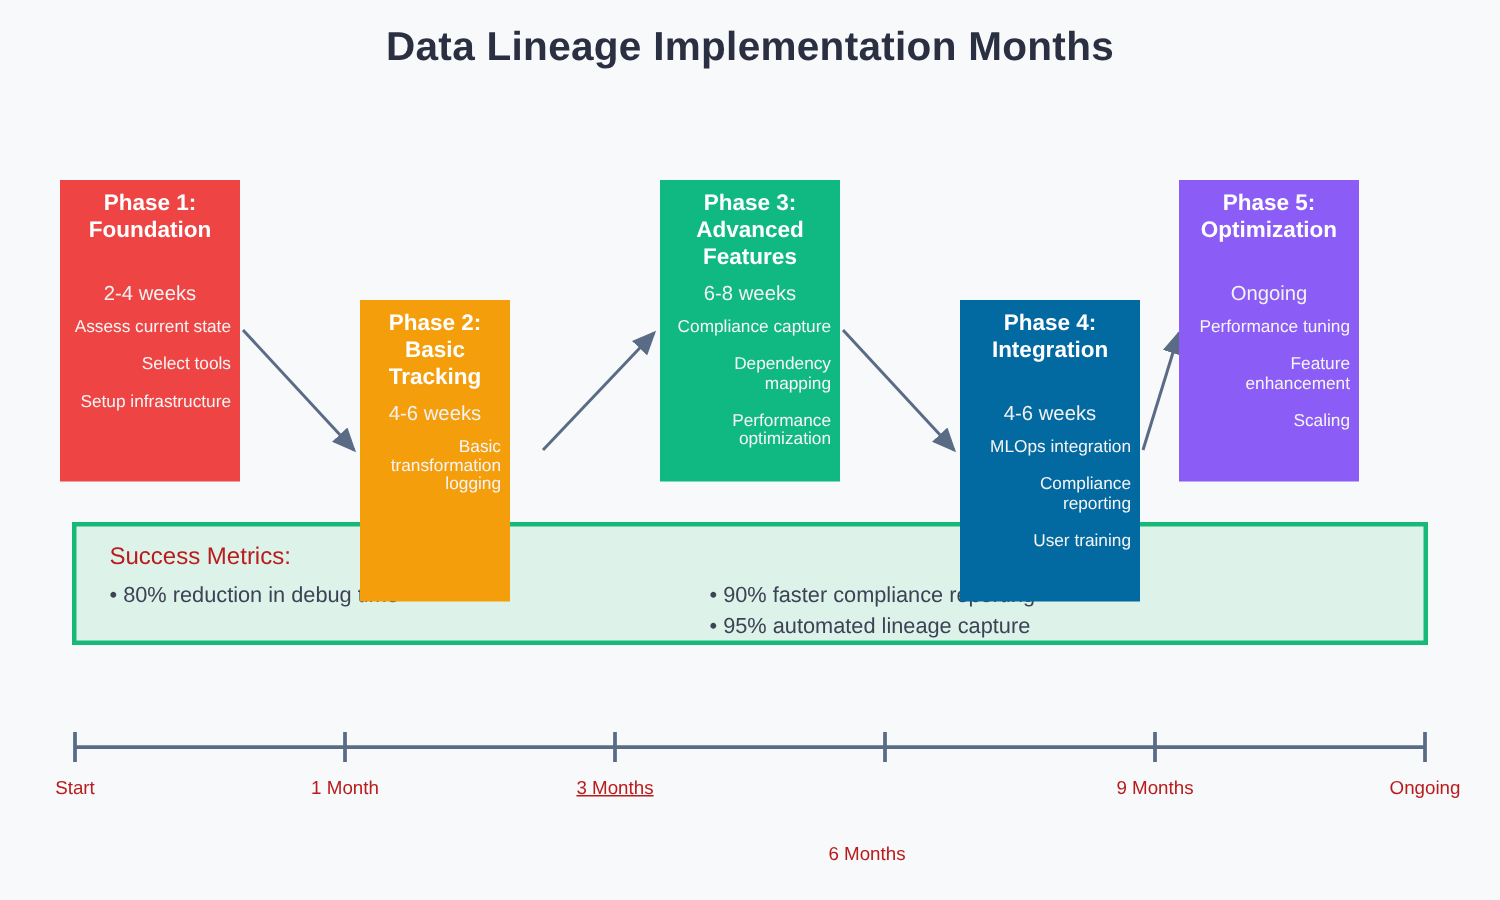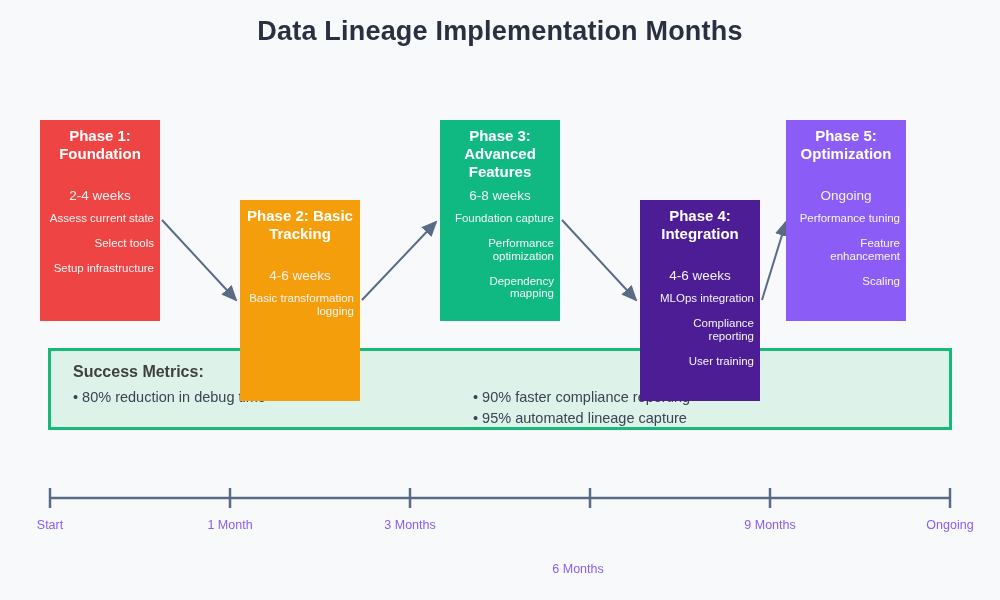--- a/index.html
+++ b/index.html
@@ -51,22 +51,22 @@
     height: 82px;
     background: #ddf2e9;
     border: 3px solid #17b978;
     box-sizing: border-box;
   }
   .metrics-title {
     position: absolute;
     left: 22px;
     top: 12px;
     font-size: 16px;
-    font-weight: bold;
-    color: #404040;
+    font-weight: normal;
+    color: #b91c1c;
   }
   .metrics-col {
     position: absolute;
     top: 36px;
     font-size: 14.5px;
     color: #3c4355;
     line-height: 21px;
   }
   .metrics-col.left  { left: 22px; }
   .metrics-col.right { left: 422px; }
@@ -114,21 +114,21 @@
     left: 0;
     top: 0;
     width: 1000px;
     height: 600px;
     pointer-events: none;
   }
   .tl-label {
     position: absolute;
     top: 518px;
     font-size: 12.5px;
-    color: #8b5cf6;
+    color: #b91c1c;
     white-space: nowrap;
     transform: translateX(-50%);
   }
 </style>
 </head>
 <body>
 
 <div id="canvas">
 
   <div class="page-title">Data Lineage Implementation Months</div>
@@ -159,39 +159,39 @@
   <div class="phase" style="left:40px; top:120px; width:120px; height:201px; background:#ef4444;">
     <div class="phase-title">Phase 1: Foundation</div>
     <div class="phase-duration">2-4 weeks</div>
     <div class="phase-items">
       <div class="phase-item">Assess current state</div>
       <div class="phase-item">Select tools</div>
       <div class="phase-item">Setup infrastructure</div>
     </div>
   </div>
 
-  <div class="phase" style="left:240px; top:200px; width:120px; height:201px; background:#f59e0b;">
+  <div class="phase" style="left:240px; top:200px; width:100px; height:201px; background:#f59e0b;">
     <div class="phase-title">Phase 2: Basic Tracking</div>
     <div class="phase-duration">4-6 weeks</div>
     <div class="phase-items">
       <div class="phase-item">Basic transformation logging</div>
     </div>
   </div>
 
   <div class="phase" style="left:440px; top:120px; width:120px; height:201px; background:#10b981;">
     <div class="phase-title">Phase 3: Advanced Features</div>
     <div class="phase-duration">6-8 weeks</div>
     <div class="phase-items">
-      <div class="phase-item">Foundation capture</div>
+      <div class="phase-item">Compliance capture</div>
+      <div class="phase-item">Dependency mapping</div>
       <div class="phase-item">Performance optimization</div>
-      <div class="phase-item">Dependency mapping</div>
-    </div>
-  </div>
-
-  <div class="phase" style="left:640px; top:200px; width:120px; height:201px; background:#4c1d95;">
+    </div>
+  </div>
+
+  <div class="phase" style="left:640px; top:200px; width:120px; height:201px; background:#0369a1;">
     <div class="phase-title">Phase 4: Integration</div>
     <div class="phase-duration">4-6 weeks</div>
     <div class="phase-items">
       <div class="phase-item">MLOps integration</div>
       <div class="phase-item">Compliance reporting</div>
       <div class="phase-item">User training</div>
     </div>
   </div>
 
   <div class="phase" style="left:786px; top:120px; width:120px; height:201px; background:#8b5cf6;">
@@ -209,18 +209,18 @@
     <line x1="50" y1="488" x2="50" y2="508" stroke="#5a6b86" stroke-width="2.5"></line>
     <line x1="230" y1="488" x2="230" y2="508" stroke="#5a6b86" stroke-width="2.5"></line>
     <line x1="410" y1="488" x2="410" y2="508" stroke="#5a6b86" stroke-width="2.5"></line>
     <line x1="590" y1="488" x2="590" y2="508" stroke="#5a6b86" stroke-width="2.5"></line>
     <line x1="770" y1="488" x2="770" y2="508" stroke="#5a6b86" stroke-width="2.5"></line>
     <line x1="950" y1="488" x2="950" y2="508" stroke="#5a6b86" stroke-width="2.5"></line>
   </svg>
 
   <div class="tl-label" style="left:50px;">Start</div>
   <div class="tl-label" style="left:230px;">1 Month</div>
-  <div class="tl-label" style="left:410px;">3 Months</div>
+  <div class="tl-label" style="left:410px;text-decoration:underline;">3 Months</div>
   <div class="tl-label" style="left:578px;margin-top:44px;">6 Months</div>
   <div class="tl-label" style="left:770px;">9 Months</div>
   <div class="tl-label" style="left:950px;">Ongoing</div>
 
 </div>
 
 </body></html>

